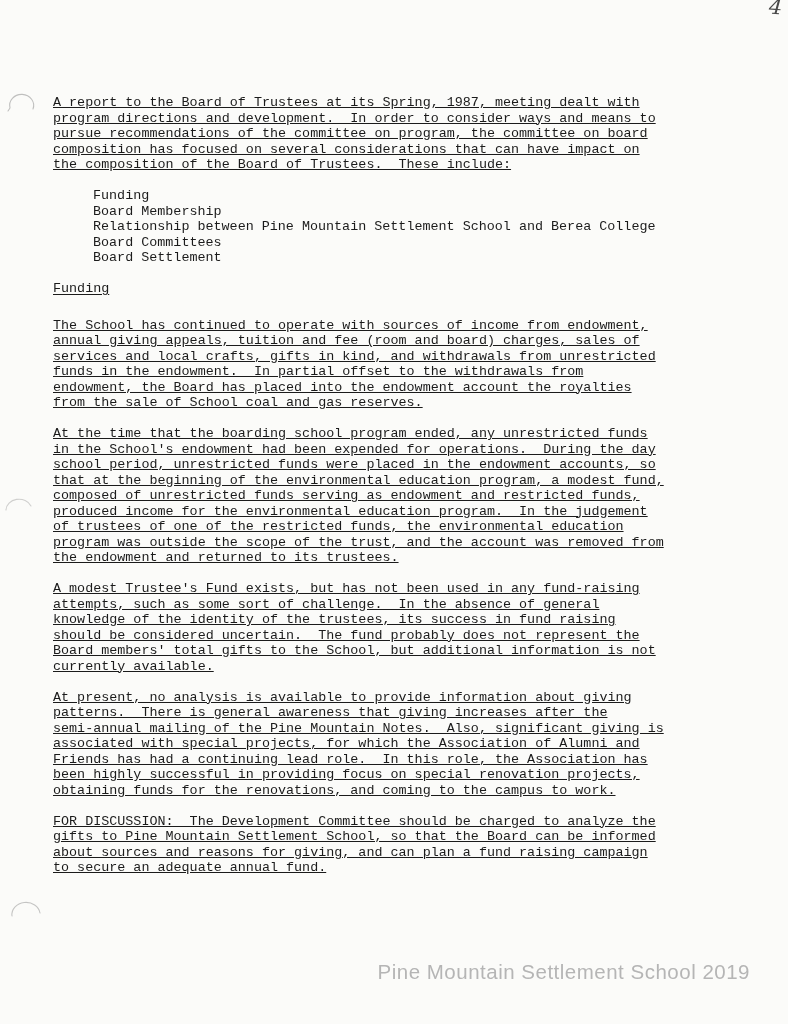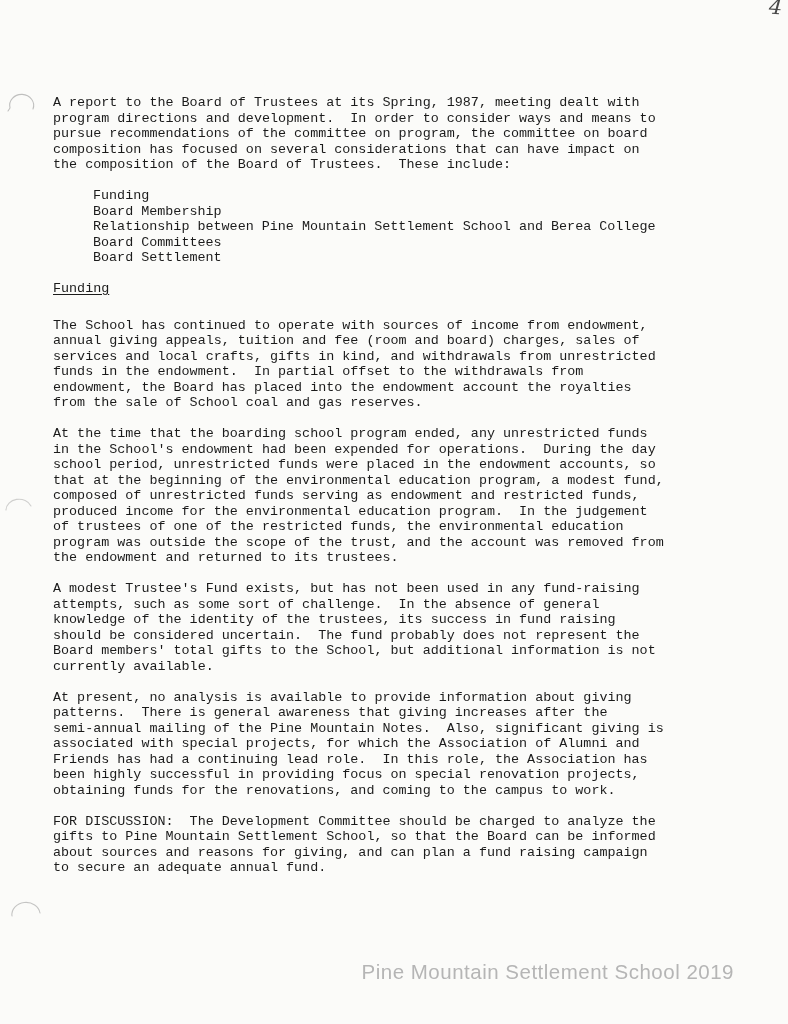--- a/index.html
+++ b/index.html
@@ -17,20 +17,21 @@
     position: absolute;
     left: 53px;
     top: 95px;
     width: 650px;
     font-size: 13.4px;
     line-height: 15.5px;
   }
   .para {
     margin: 0 0 15.5px 0;
     white-space: pre-wrap;
+    text-decoration: underline;
   }
   .list {
     margin: 0 0 15.5px 40px;
   }
   .list-item {
     white-space: pre;
   }
   .heading {
     font-size: 13.4px;
     font-weight: normal;
@@ -43,21 +44,21 @@
     top: -5px;
     right: 6px;
     font-family: "DejaVu Serif", serif;
     font-style: italic;
     font-size: 21px;
     color: #4a4a4a;
     transform: rotate(4deg);
   }
   .watermark {
     position: absolute;
-    right: 54px;
+    right: 38px;
     bottom: 40px;
     font-family: "Liberation Sans", sans-serif;
     font-size: 20.5px;
     letter-spacing: 0.5px;
     color: #b5b5b5;
   }
   .arc-mark {
     position: absolute;
     opacity: 0.55;
   }

